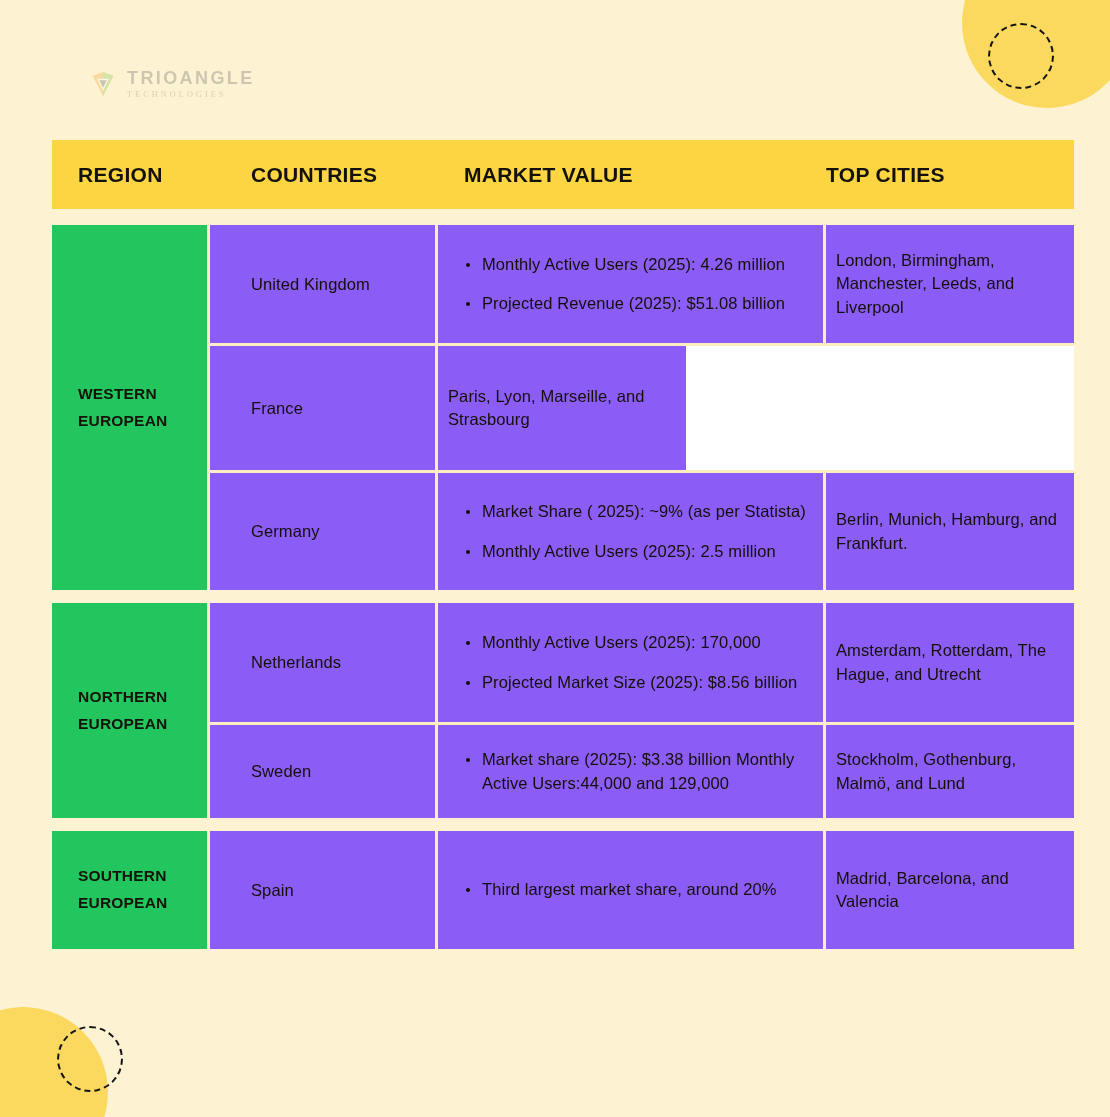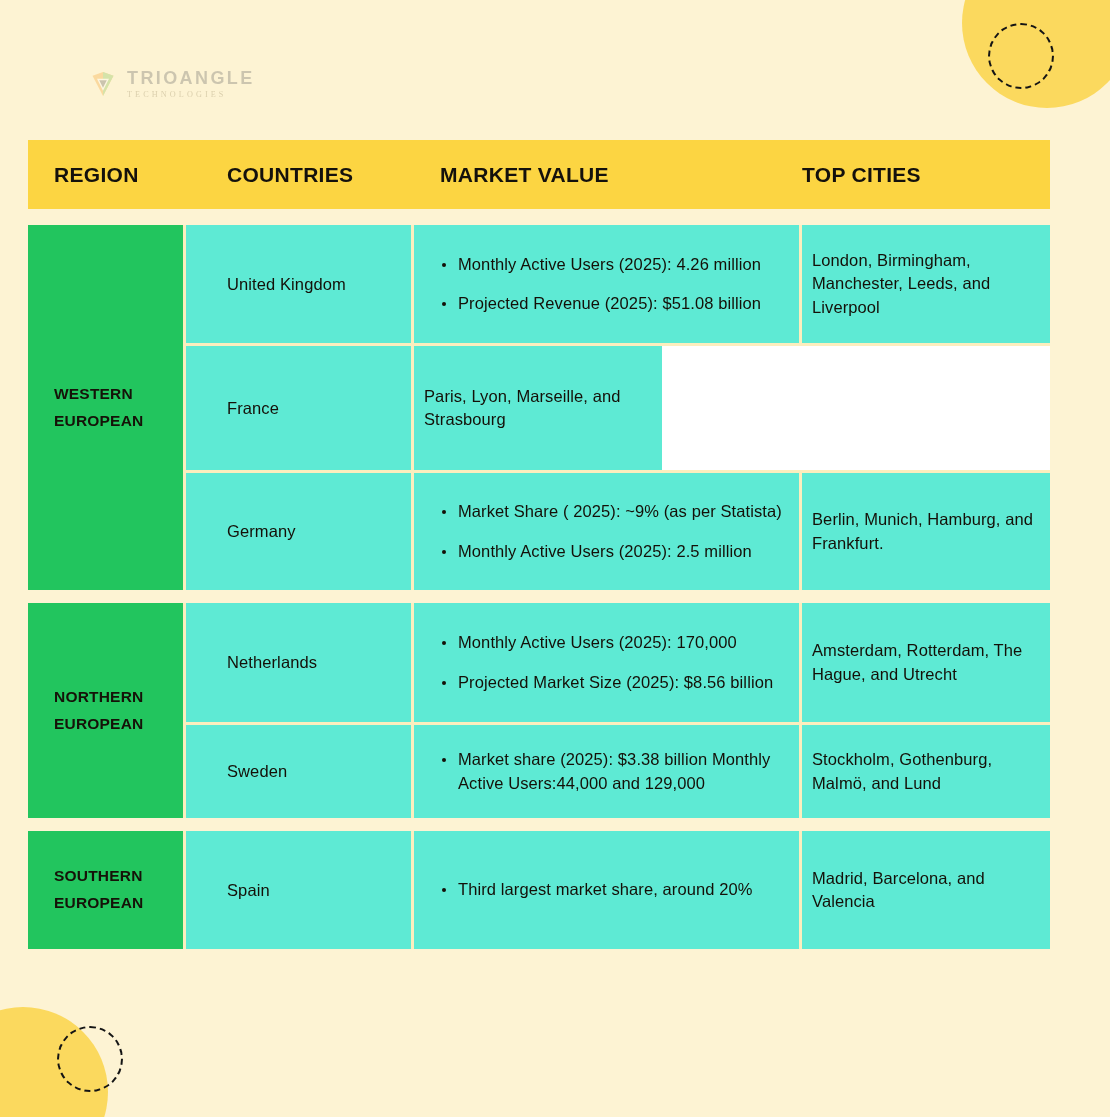--- a/index.html
+++ b/index.html
@@ -87,21 +87,21 @@
     font-size: 8.2px;
     letter-spacing: 3.1px;
     color: #8a7a52;
     margin-top: 4px;
     font-family: "Liberation Serif", serif;
   }
 
   
   .table-wrap {
     position: absolute;
-    left: 28px;
+    left: 52px;
     top: 140px;
     width: 1022px;
   }
 
   .thead {
     background: #FCD542;
     display: flex;
     height: 69px;
     align-items: center;
   }
@@ -156,21 +156,21 @@
     background: #FFFFFF;
     border-bottom: 3px solid #FCEEBE;
   }
   .row:last-child { border-bottom: none; }
 
   .cell {
     box-sizing: border-box;
     display: flex;
     flex-direction: column;
     justify-content: center;
-    background: #5eead4;
+    background: #8b5cf6;
   }
 
   .cell-country {
     padding-left: 41px;
     border-right: 3px solid #FCEEBE;
   }
   .country-name {
     font-size: 16.5px;
     color: #141008;
     letter-spacing: 0.1px;

